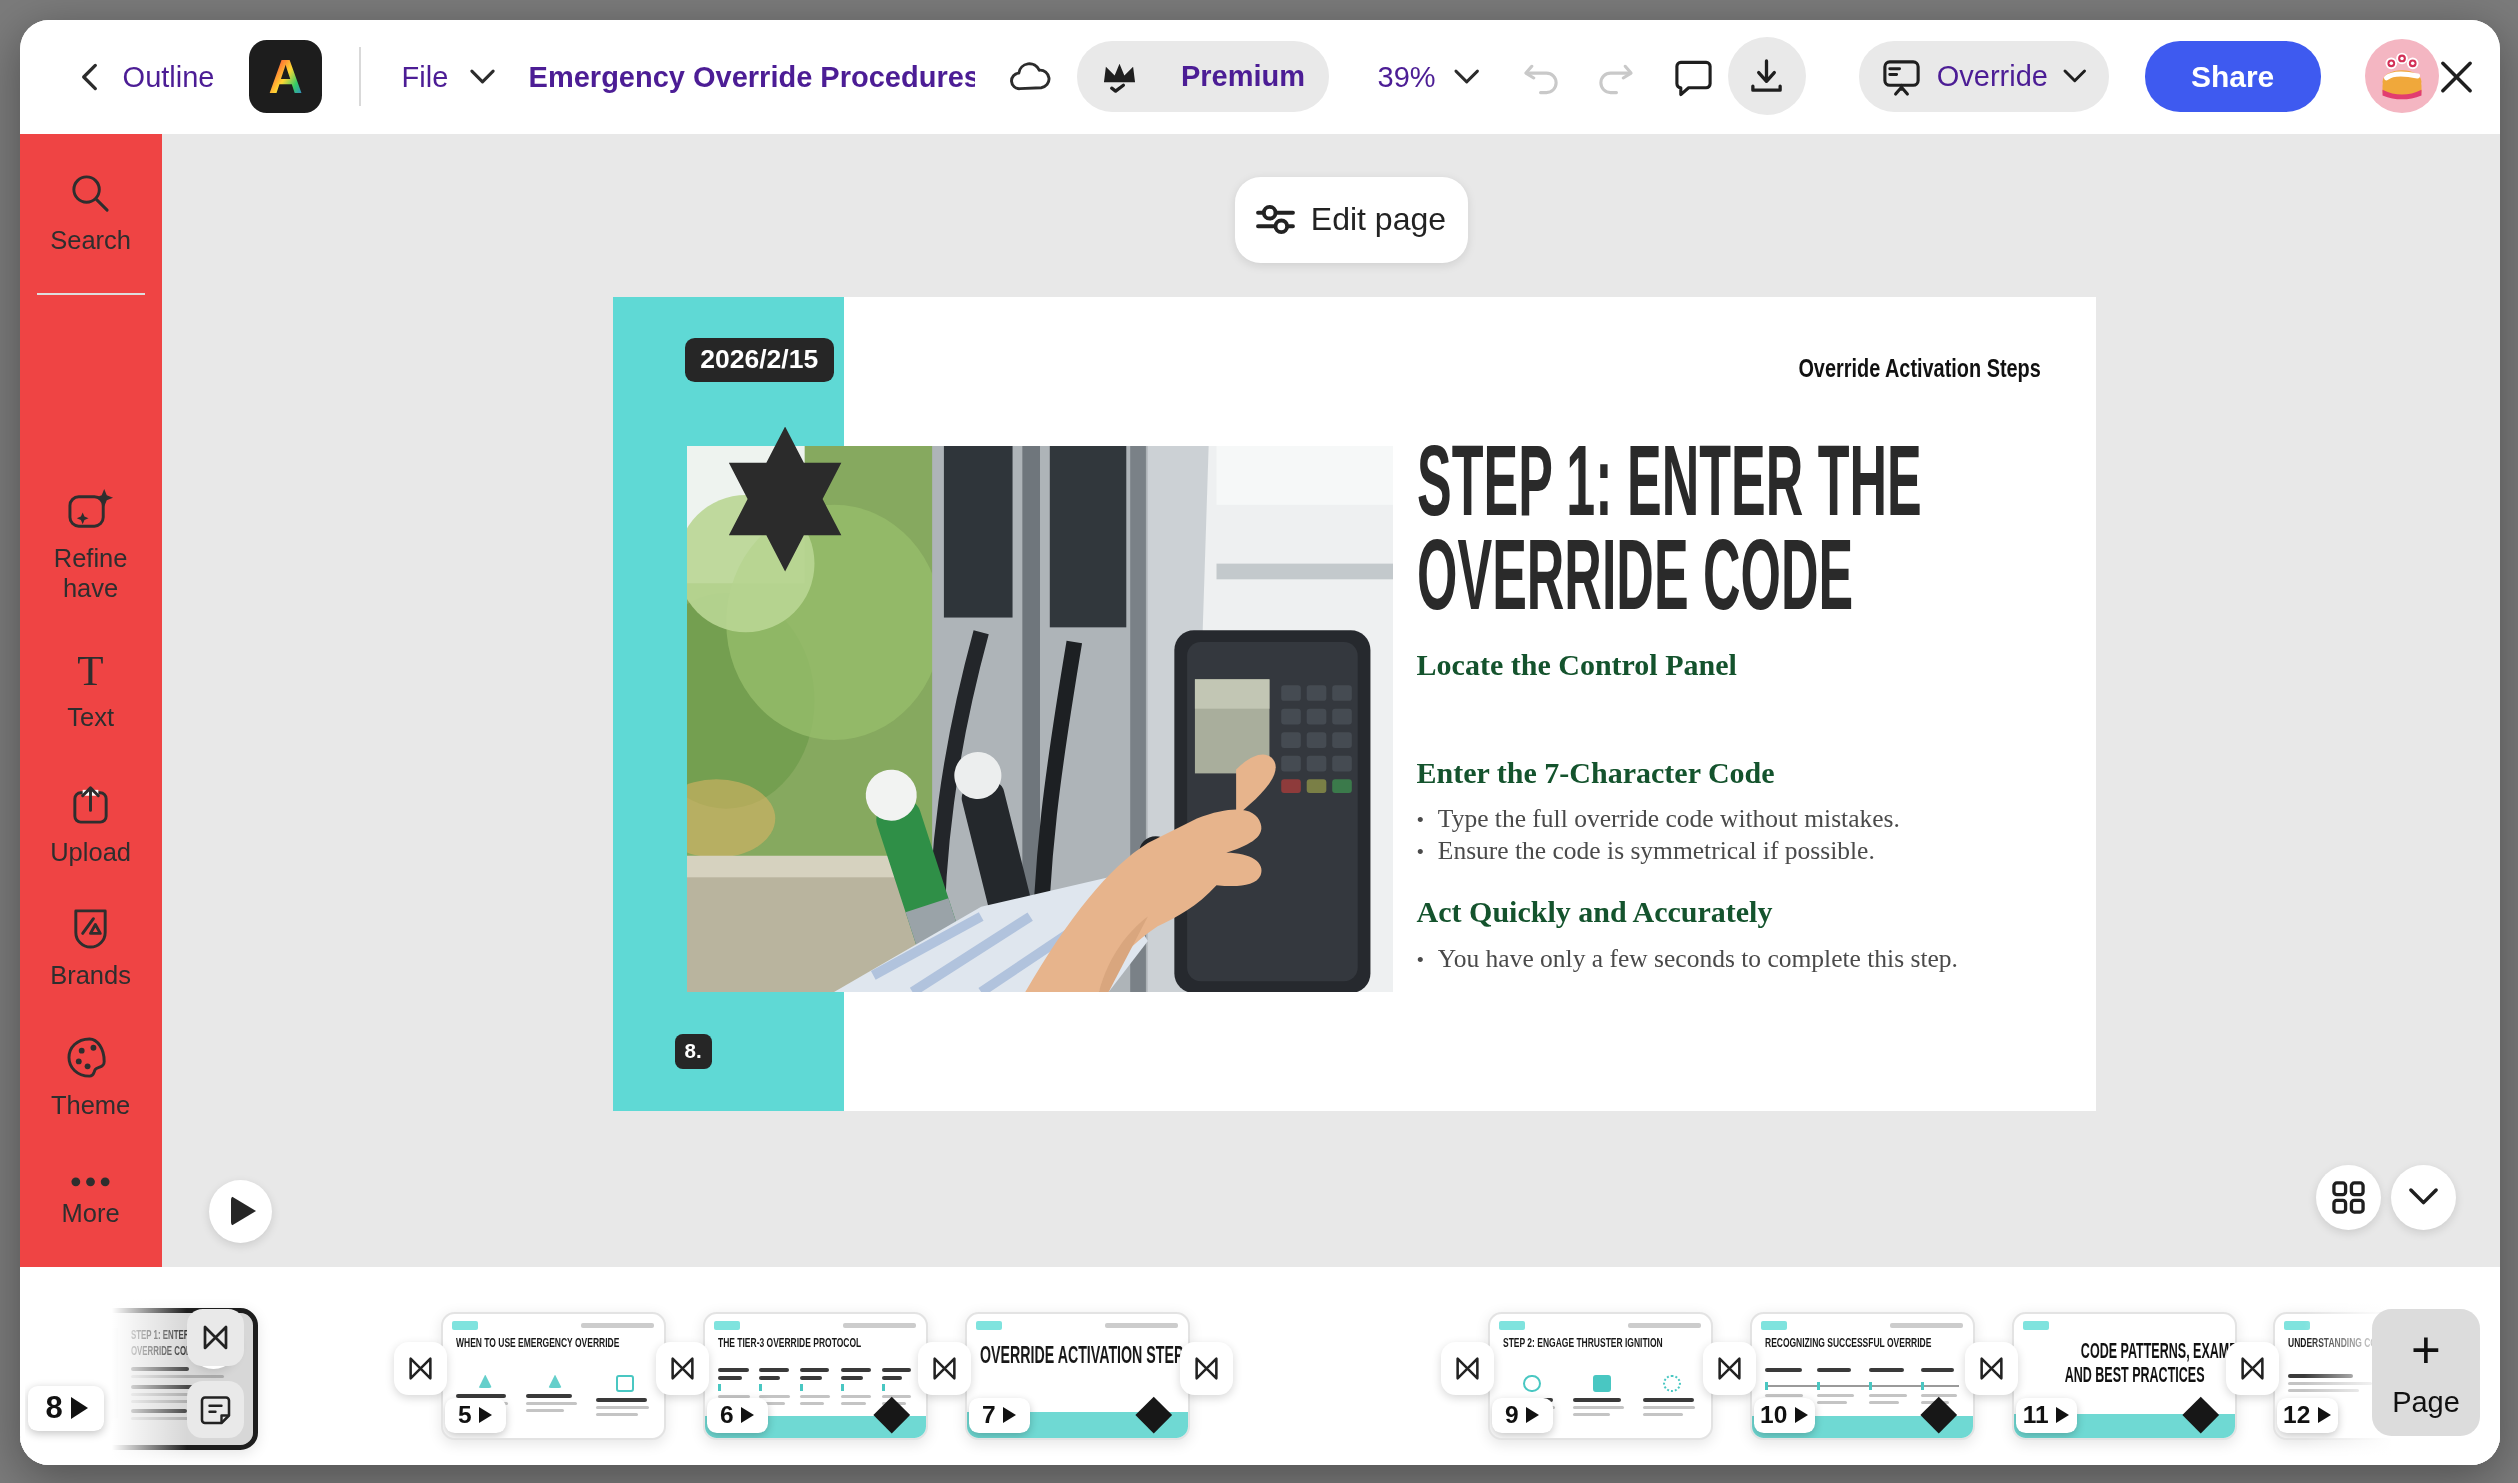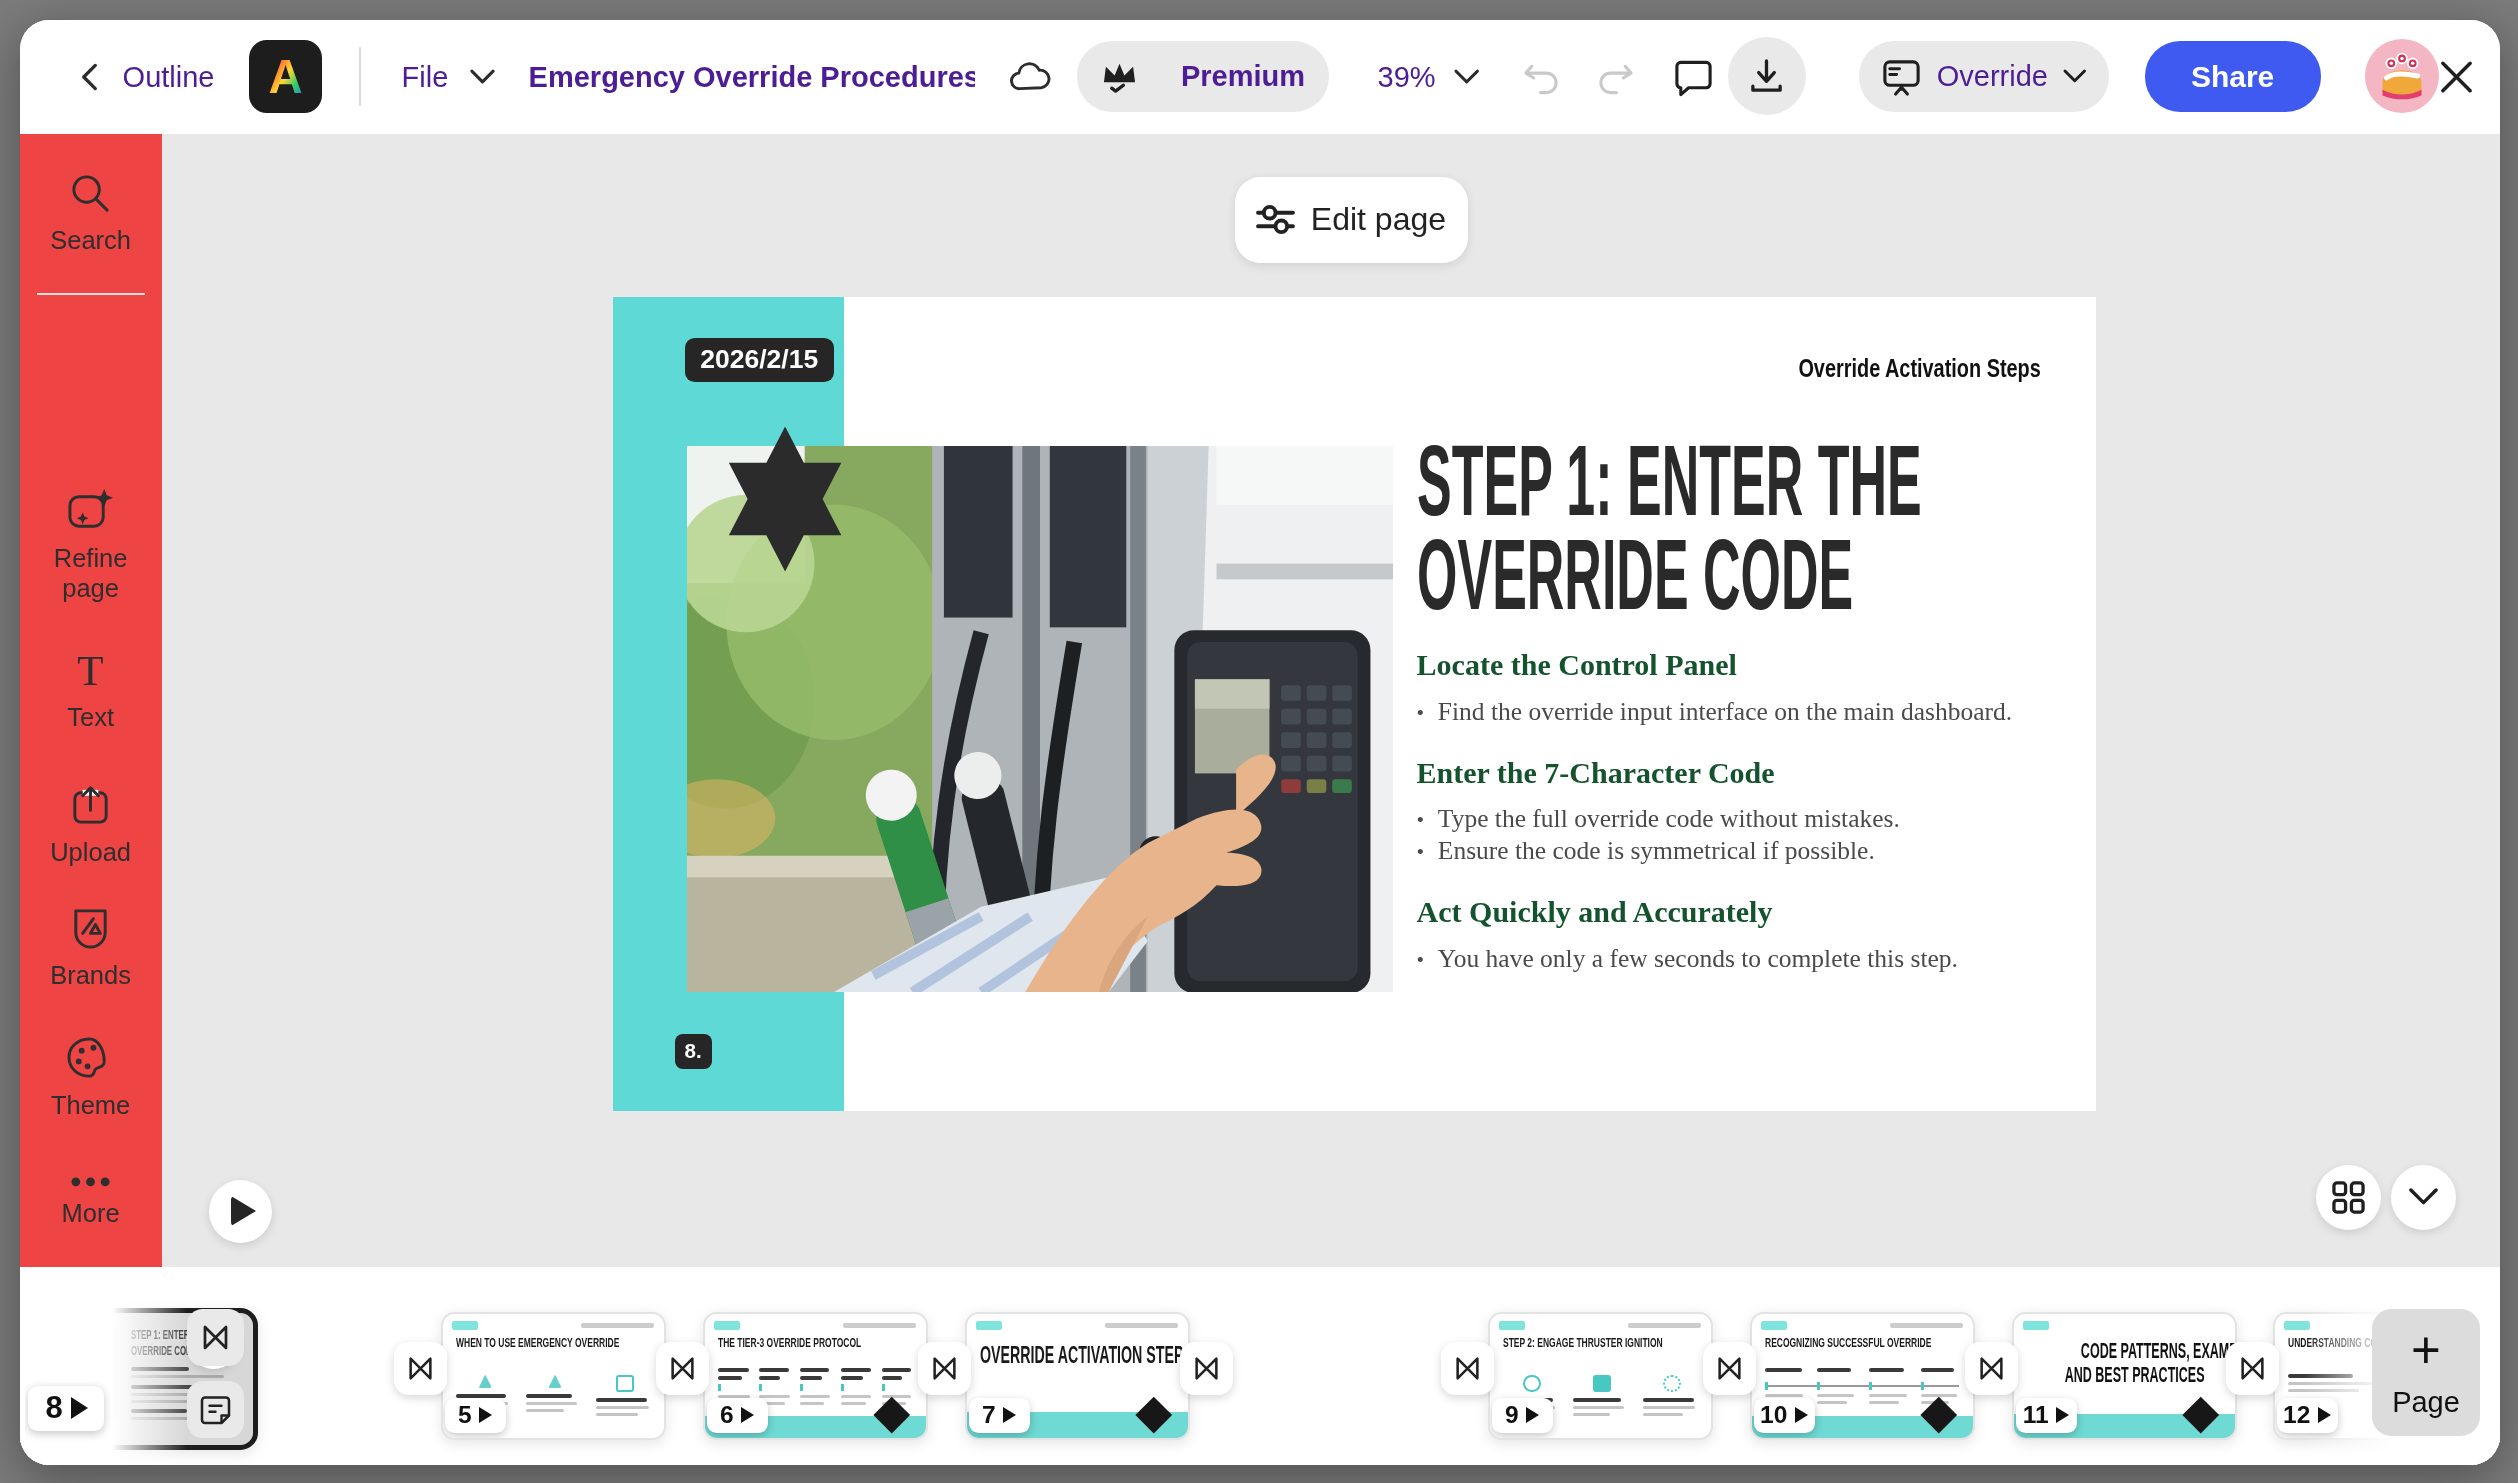--- a/index.html
+++ b/index.html
@@ -200,21 +200,21 @@
         </svg>
       <span class="side-label">Search</span>
     </div>
     <div class="abs" style="left:17.6px;top:159px;width:108px;height:2px;background:#dedede;"></div>
     <div class="side-item" style="top:353px;">
       <svg width="51" height="47" viewBox="0 0 52 48">
         <rect x="5" y="10" width="34" height="30" rx="9" fill="none" stroke="#2e2e2e" stroke-width="3"></rect>
         <path d="M40 2 l2.6 6.4 L49 11 l-6.4 2.6 L40 20 l-2.6 -6.4 L31 11 l6.4 -2.6 Z" fill="#2e2e2e"></path>
         <path d="M18 26 l1.8 4.2 L24 32 l-4.2 1.8 L18 38 l-1.8 -4.2 L12 32 l4.2 -1.8 Z" fill="#2e2e2e"></path>
       </svg>
-      <span class="side-label">Refine page</span>
+      <span class="side-label">Refine have</span>
     </div>
     <div class="side-item" style="top:514px;">
       <svg width="43" height="45" viewBox="0 0 44 46">
           <text x="22" y="38" text-anchor="middle" font-family="Liberation Serif,serif" font-size="44" fill="#2e2e2e">T</text>
         </svg>
       <span class="side-label">Text</span>
     </div>
     <div class="side-item" style="top:649px;">
       <svg width="45" height="45" viewBox="0 0 46 46">
         <rect x="7" y="10" width="32" height="30" rx="6" fill="none" stroke="#2e2e2e" stroke-width="3"></rect>
@@ -330,21 +330,20 @@
     </svg>
 
     <div id="slide-header"><span class="cond" style="--sx:.78;">Override Activation Steps</span></div>
 
     <div id="slide-title">
       <div><span class="cond" style="--sx:.52;">STEP 1: ENTER THE</span></div>
       <div style="margin-top:-13.7px;"><span class="cond" style="--sx:.52;">OVERRIDE CODE</span></div>
     </div>
 
     <div class="sec-h" style="top:351px;">Locate the Control Panel</div>
-    <div class="bullet" style="top:400px;">Find the override input interface on the main dashboard.</div>
     <div class="sec-h" style="top:459px;">Enter the 7-Character Code</div>
     <div class="bullet" style="top:507px;">Type the full override code without mistakes.</div>
     <div class="bullet" style="top:539px;">Ensure the code is symmetrical if possible.</div>
     <div class="sec-h" style="top:598px;">Act Quickly and Accurately</div>
     <div class="bullet" style="top:647px;">You have only a few seconds to complete this step.</div>
 
     <div id="page-num">8.</div>
   </div>
 
   <div class="circlebtn" style="left:189px;top:1160px;width:63px;height:63px;">

